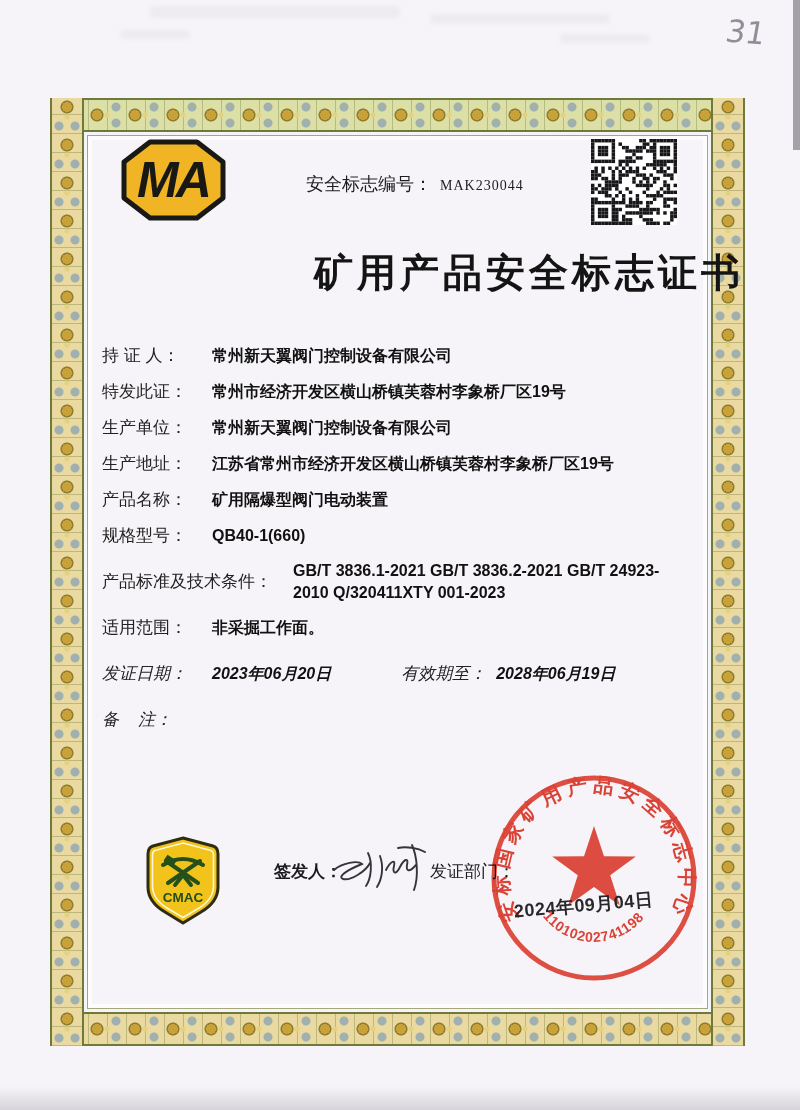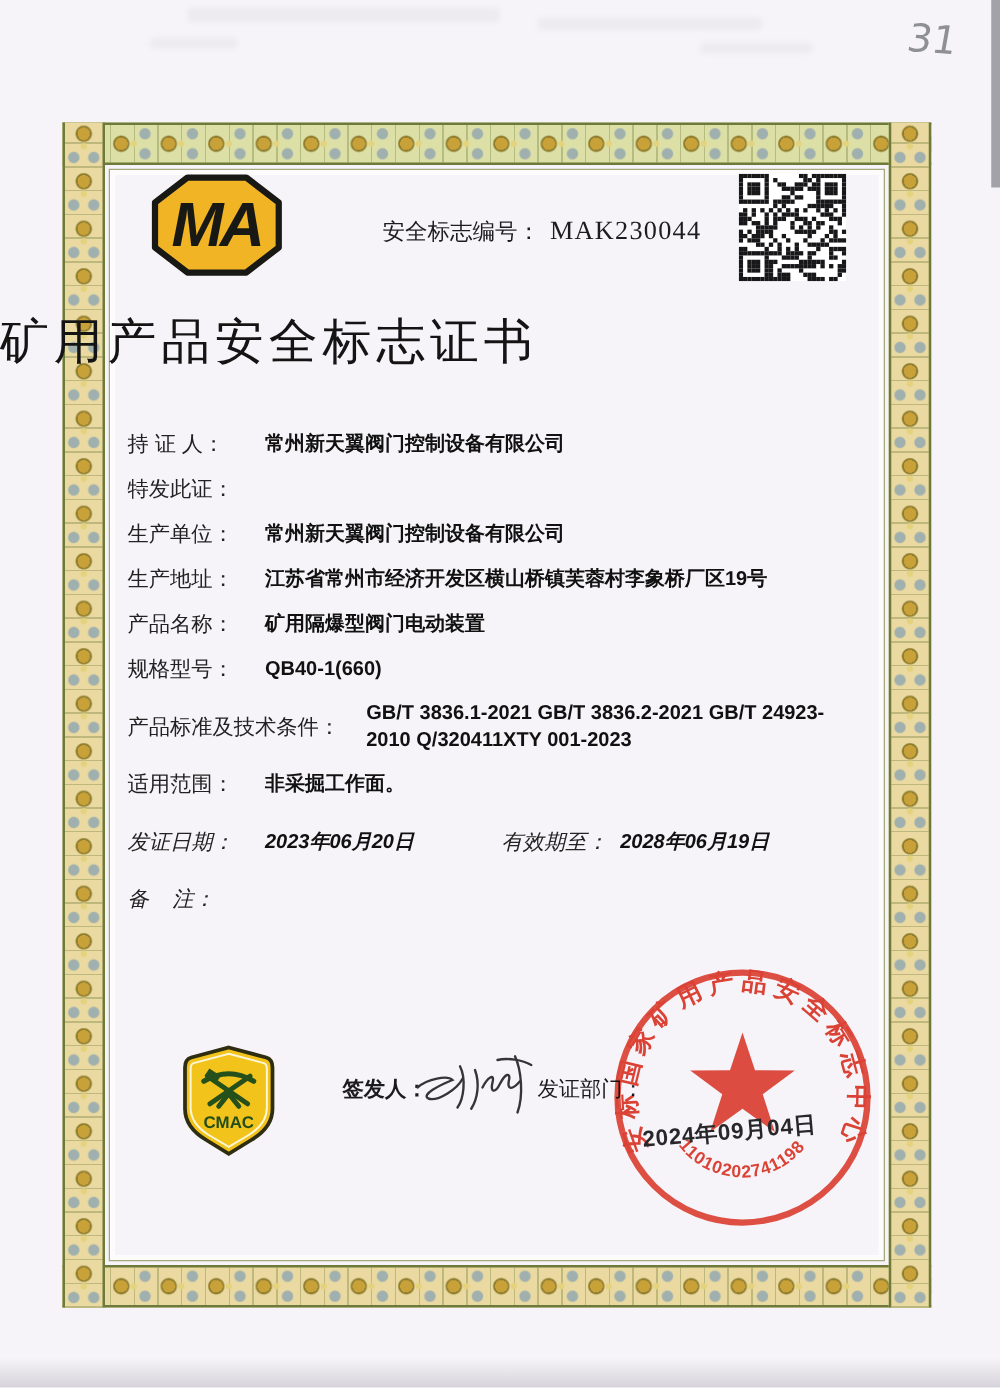--- a/index.html
+++ b/index.html
@@ -41,24 +41,24 @@
       repeating-linear-gradient(0deg,rgba(109,122,58,.35) 0 1px,rgba(0,0,0,0) 1px 19px);
     background-size:30px 38px,30px 38px,30px 38px,30px 38px,auto;
     border-left:2px solid #6d7a3a;border-right:2px solid #6d7a3a;}
   .band.left{left:0;}
   .band.right{right:0;}
   .inner-line{position:absolute;inset:37px;border:1px solid #a5a87c;
       box-shadow:0 0 0 4px #fdfcfd inset;}
   
   .ma-logo{position:absolute;left:117px;top:137px;}
   .serial{position:absolute;left:306px;top:172px;font-size:18px;color:#1d1d1f;white-space:nowrap;}
-  .serial .num{font-family:"Liberation Serif","DejaVu Serif",serif;font-size:21px;letter-spacing:1px;margin-left:8px;text-align:center;}
+  .serial .num{font-family:"Liberation Serif","DejaVu Serif",serif;font-size:14px;letter-spacing:1px;margin-left:8px;text-align:center;}
   .qr{position:absolute;left:591px;top:139px;}
-  .cert-title{position:absolute;left:0;right:56px;top:246px;text-align:left;
-      font-size:39px;font-weight:400;color:#141414;letter-spacing:4px;
+  .cert-title{position:absolute;left:0;right:56px;top:246px;text-align:right;
+      font-size:39px;font-weight:700;color:#141414;letter-spacing:4px;
       font-family:"Liberation Serif","DejaVu Serif",serif;}
   
   .fields{position:absolute;left:102px;top:344px;width:566px;color:#17171a;}
   .row{display:flex;align-items:flex-start;margin-bottom:12px;line-height:24px;}
   .flabel{flex:0 0 auto;width:100px;font-size:17px;white-space:pre;color:#222;}
   .fvalue{font-size:16px;font-weight:700;margin-left:10px;color:#111;}
   .row.standards .flabel{width:auto;min-width:181px;align-self:center;}
   .row.standards .fvalue{width:408px;line-height:22px;}
   .row.dates .flabel.expiry{width:auto;margin-left:70px;}
   .row.gap{margin-top:22px;font-style:italic;}
@@ -429,20 +429,21 @@
 
   <div class="cert-title">矿用产品安全标志证书</div>
 
   <div class="fields">
     <div class="row">
       <span class="flabel">持 证 人：</span>
       <span class="fvalue">常州新天翼阀门控制设备有限公司</span>
     </div>
     <div class="row">
       <span class="flabel">特发此证：</span>
+      <span class="fvalue">常州市经济开发区横山桥镇芙蓉村李象桥厂区19号</span>
     </div>
     <div class="row">
       <span class="flabel">生产单位：</span>
       <span class="fvalue">常州新天翼阀门控制设备有限公司</span>
     </div>
     <div class="row">
       <span class="flabel">生产地址：</span>
       <span class="fvalue">江苏省常州市经济开发区横山桥镇芙蓉村李象桥厂区19号</span>
     </div>
     <div class="row">

